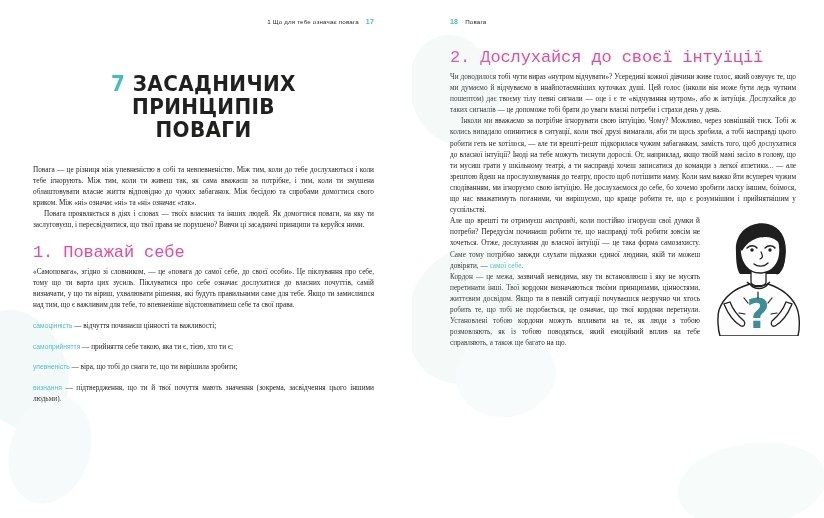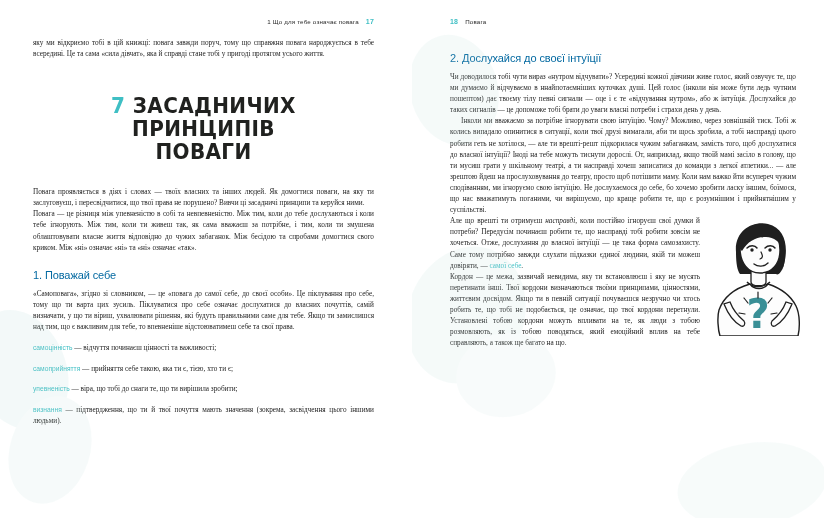--- a/index.html
+++ b/index.html
@@ -82,25 +82,25 @@
     color: #20211f;
     transform: scaleX(.93);
   }
   .chapter-title .num {
     color: #3fbfc4;
   }
 
   
   h2.section {
     margin: 13px 0 7px 0;
-    font-family: Liberation Sans, sans-serif;
+    font-family: Liberation Mono, monospace;
     font-weight: normal;
-    font-size: 11px;
+    font-size: 17px;
     line-height: 14px;
-    color: #0369a1;
+    color: #ec4899;
     letter-spacing: -.1px;
   }
   h2.section.first { margin-top: 14px; }
 
   
   .deflist { margin-top: 9px; }
   .defitem {
     margin: 0 0 8.5px 0;
     font-size: 7.25px;
     line-height: 11.1px;
@@ -142,30 +142,29 @@
     <svg class="blob" style="left:-30px; top:300px; width:150px; height:210px;" viewBox="0 0 150 210">
       <ellipse cx="50" cy="70" rx="46" ry="62" fill="#a9d6d2" transform="rotate(-22 50 70)"></ellipse>
       <ellipse cx="80" cy="150" rx="40" ry="55" fill="#bfe0dc" transform="rotate(18 80 150)"></ellipse>
     </svg>
 
     <div class="runhead runhead-left">
       <span>1 Що для тебе означає повага</span>
       <span class="folio">17</span>
     </div>
 
-    <p class="body intro noindent">яку ми відкриємо тобі в цій книжці: повага завжди поруч, тому що справжня повага народжується в тебе всередині. Це та сама «сила дівчат», яка й справді стане тобі у пригоді протягом усього життя.</p>
 
     <div class="chapter-title">
       <span class="num">7</span>
       <span>ЗАСАДНИЧИХ ПРИНЦИПІВ</span><br>
       <span>ПОВАГИ</span>
     </div>
 
+    <p class="body noindent">Повага — це різниця між упевненістю в собі та невпевненістю. Між тим, коли до тебе дослухаються і коли тебе ігнорують. Між тим, коли ти живеш так, як сама вважаєш за потрібне, і тим, коли ти змушена облаштовувати власне життя відповідно до чужих забаганок. Між бесідою та спробами домогтися свого криком. Між «ні» означає «ні» та «ні» означає «так».</p>
     <p class="body">Повага проявляється в діях і словах — твоїх власних та інших людей. Як домогтися поваги, на яку ти заслуговуєш, і пересвідчитися, що твої права не порушено? Вивчи ці засадничі принципи та керуйся ними.</p>
-    <p class="body noindent">Повага — це різниця між упевненістю в собі та невпевненістю. Між тим, коли до тебе дослухаються і коли тебе ігнорують. Між тим, коли ти живеш так, як сама вважаєш за потрібне, і тим, коли ти змушена облаштовувати власне життя відповідно до чужих забаганок. Між бесідою та спробами домогтися свого криком. Між «ні» означає «ні» та «ні» означає «так».</p>
 
     <h2 class="section first">1. Поважай себе</h2>
 
     <p class="body noindent">«Самоповага», згідно зі словником, — це «повага до самої себе, до своєї особи». Це піклування про себе, тому що ти варта цих зусиль. Піклуватися про себе означає дослухатися до власних почуттів, самій визначати, у що ти віриш, ухвалювати рішення, які будуть правильними саме для тебе. Якщо ти замислишся над тим, що є важливим для тебе, то впевненіше відстоюватимеш себе та свої права.</p>
 
     <div class="deflist">
       <p class="defitem">
         <span class="term">самоцінність</span><span> — відчуття починаєш цінності та важливості;</span>
       </p>
       <p class="defitem">

